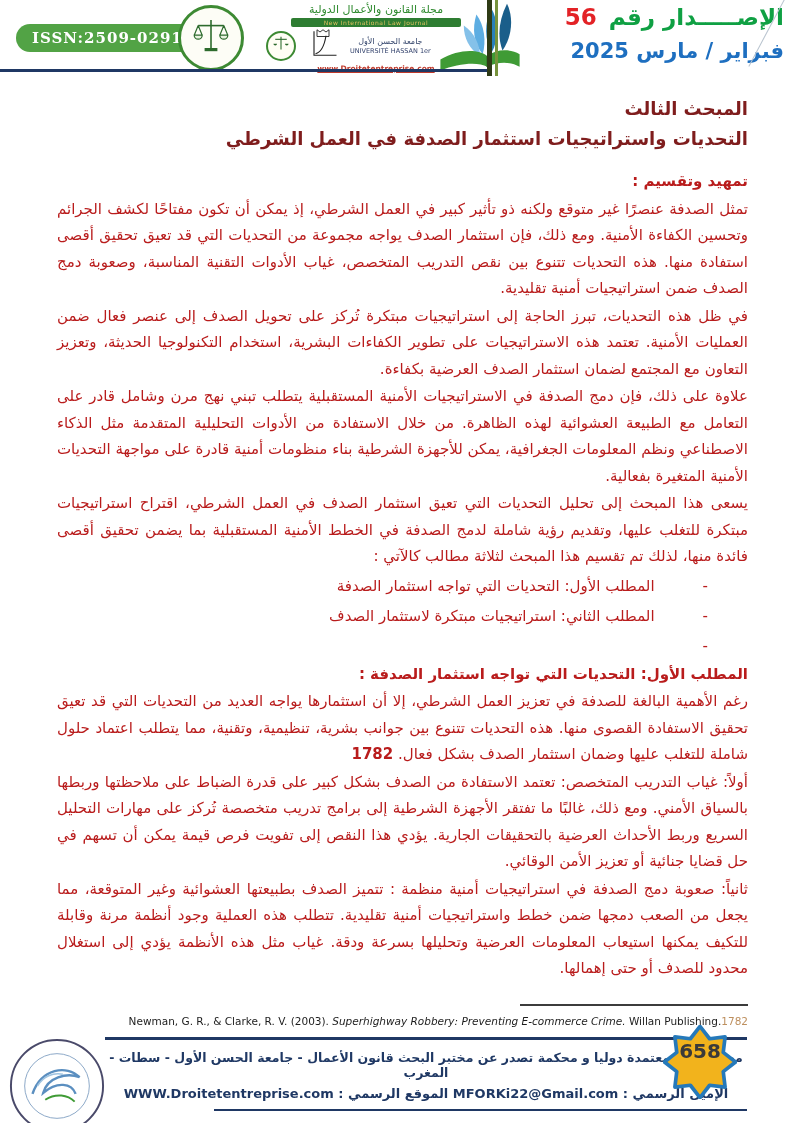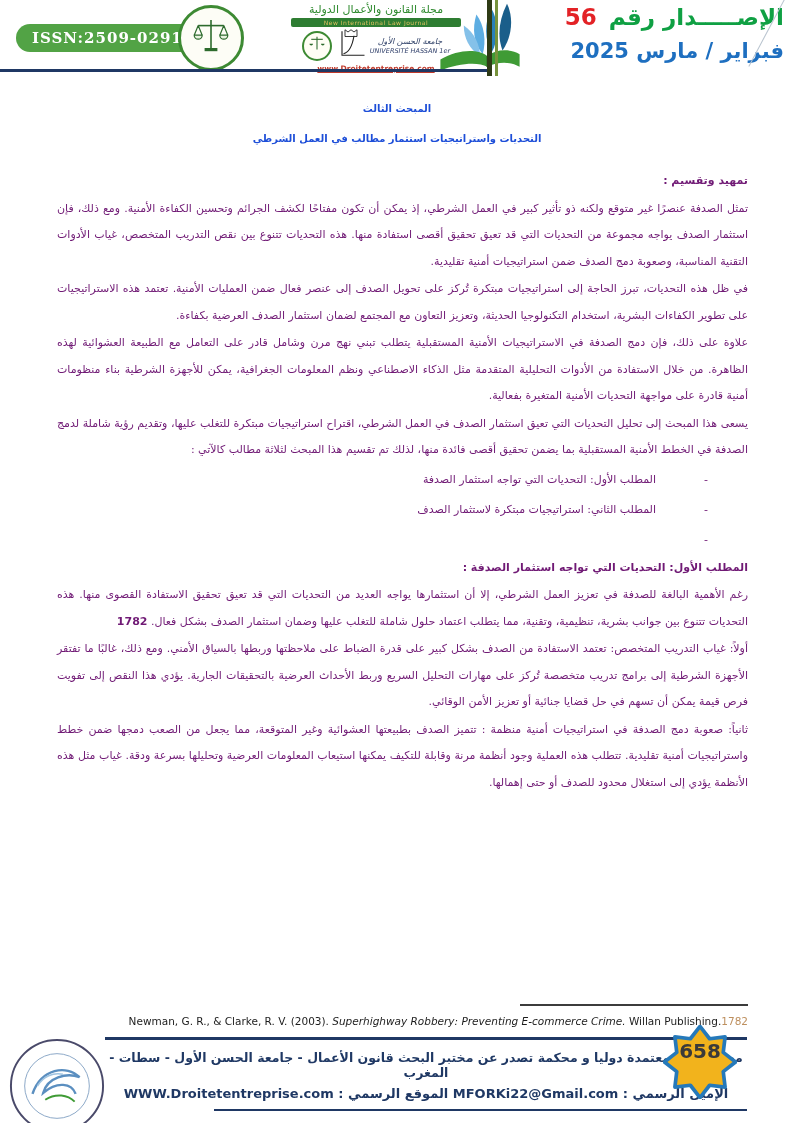--- a/index.html
+++ b/index.html
@@ -21,21 +21,21 @@
     width:66px; height:66px; border-radius:50%;
     border:3px solid #3d8a33; background:#fdfdf6;
     display:flex; align-items:center; justify-content:center;
   }
   .center-logo { position:absolute; left:266px; top:3px; width:220px; text-align:center; }
   .center-logo .ar-title { color:#2f8a2f; font-weight:normal; font-size:11px; }
   .center-logo .en-band {
     margin:2px auto 2px; width:170px; background:#2e7d32; color:#e0c060;
     font-size:6px; padding:1px 0; border-radius:2px; letter-spacing:.5px;
   }
-  .center-logo .mid-row { display:flex; align-items:center; justify-content:center; gap:4px; height:34px;font-style:italic; }
+  .center-logo .mid-row { display:flex; align-items:center; gap:12px; height:34px; }
   .mini-circle {
     width:30px; height:30px; border-radius:50%; border:2px solid #3d8a33;
     background:#fffef4; display:flex; align-items:center; justify-content:center; flex:0 0 auto;
   }
   .univ-box { font-size:6.5px; color:#31406b; text-align:center; line-height:1.3; }
   .univ-box .u-ar { font-size:8px; color:#2c3e66; }
   .center-logo .url { color:#c0392b; font-weight:bold; font-size:7.5px; text-decoration:underline; margin-top:1px; }
   .feather { position:absolute; left:430px; top:2px; width:100px; height:72px; }
   .header-rule { position:absolute; left:0; top:69px; width:487px; height:3px; background:#1f3864; }
   .divider-bars { position:absolute; left:487px; top:0; height:76px; display:flex; }
@@ -44,22 +44,22 @@
   .issue-block { position:absolute; left:505px; top:4px; width:285px; direction:rtl; text-align:right; padding-right:6px; }
   .issue-line1 { font-size:23px; font-weight:bold; color:#0fa043; letter-spacing:0; }
   .issue-line1 .num { color:#e32226; padding-right:4px; }
   .issue-line2 { font-size:21px; font-weight:bold; color:#1e6fc0; margin-top:9px; }
   .diag-line { position:absolute; left:726px; top:28px; width:86px; height:1px; background:#b9c4cf; transform:rotate(118deg); transform-origin:center; }
 
   
   .main {
     position:absolute; top:94px; left:46px; width:702px; direction:rtl;
   }
-  .sec-title { text-align:center; font-weight:bold; font-size:10px; line-height:30px; color:#1d4ed8; }
-  .body-text { margin-top:14px; text-align:justify; font-size:11px; line-height:26.5px; color:#701a75;margin-left:11px; }
+  .sec-title { font-weight:bold; font-size:18px; line-height:30px; color:#7f1d1d; }
+  .body-text { margin-top:14px; text-align:justify; font-size:15px; line-height:26.5px; color:#b91c1c;margin-left:11px; }
   .body-text p { margin:0 0 1px 0; }
   .bold { font-weight:bold; }
   .list-row { display:flex; direction:rtl; line-height:30px; }
   .list-row .dash { padding-right:40px; }
   .list-row .li-text { padding-right:48px; }
 
   
   .footnote { position:absolute; left:46px; top:995px; width:702px; direction:ltr; text-align:right; }
   .fn-rule { display:inline-block; width:228px; height:2px; background:#3c3c3c; margin-bottom:4px; }
   .fn-text { font-size:10.5px; color:#1c1c1c; line-height:1.5; }
@@ -152,21 +152,21 @@
     <div class="issue-line2">
       <span>فبراير / مارس</span>
       <span>2025</span>
     </div>
   </div>
   <div class="diag-line"></div>
 </div>
 
 <div class="main">
   <div class="sec-title">المبحث الثالث</div>
-  <div class="sec-title">التحديات واستراتيجيات استثمار مطالب في العمل الشرطي</div>
+  <div class="sec-title">التحديات واستراتيجيات استثمار الصدفة في العمل الشرطي</div>
 
   <div class="body-text">
     <p class="bold">تمهيد وتقسيم :</p>
     <p>تمثل الصدفة عنصرًا غير متوقع ولكنه ذو تأثير كبير في العمل الشرطي، إذ يمكن أن تكون مفتاحًا لكشف الجرائم وتحسين الكفاءة الأمنية. ومع ذلك، فإن استثمار الصدف يواجه مجموعة من التحديات التي قد تعيق تحقيق أقصى استفادة منها. هذه التحديات تتنوع بين نقص التدريب المتخصص، غياب الأدوات التقنية المناسبة، وصعوبة دمج الصدف ضمن استراتيجيات أمنية تقليدية.</p>
     <p>في ظل هذه التحديات، تبرز الحاجة إلى استراتيجيات مبتكرة تُركز على تحويل الصدف إلى عنصر فعال ضمن العمليات الأمنية. تعتمد هذه الاستراتيجيات على تطوير الكفاءات البشرية، استخدام التكنولوجيا الحديثة، وتعزيز التعاون مع المجتمع لضمان استثمار الصدف العرضية بكفاءة.</p>
     <p>علاوة على ذلك، فإن دمج الصدفة في الاستراتيجيات الأمنية المستقبلية يتطلب تبني نهج مرن وشامل قادر على التعامل مع الطبيعة العشوائية لهذه الظاهرة. من خلال الاستفادة من الأدوات التحليلية المتقدمة مثل الذكاء الاصطناعي ونظم المعلومات الجغرافية، يمكن للأجهزة الشرطية بناء منظومات أمنية قادرة على مواجهة التحديات الأمنية المتغيرة بفعالية.</p>
     <p>يسعى هذا المبحث إلى تحليل التحديات التي تعيق استثمار الصدف في العمل الشرطي، اقتراح استراتيجيات مبتكرة للتغلب عليها، وتقديم رؤية شاملة لدمج الصدفة في الخطط الأمنية المستقبلية بما يضمن تحقيق أقصى فائدة منها، لذلك تم تقسيم هذا المبحث لثلاثة مطالب كالآتي :</p>
 
     <div class="list-row">
       <span class="dash">-</span>

